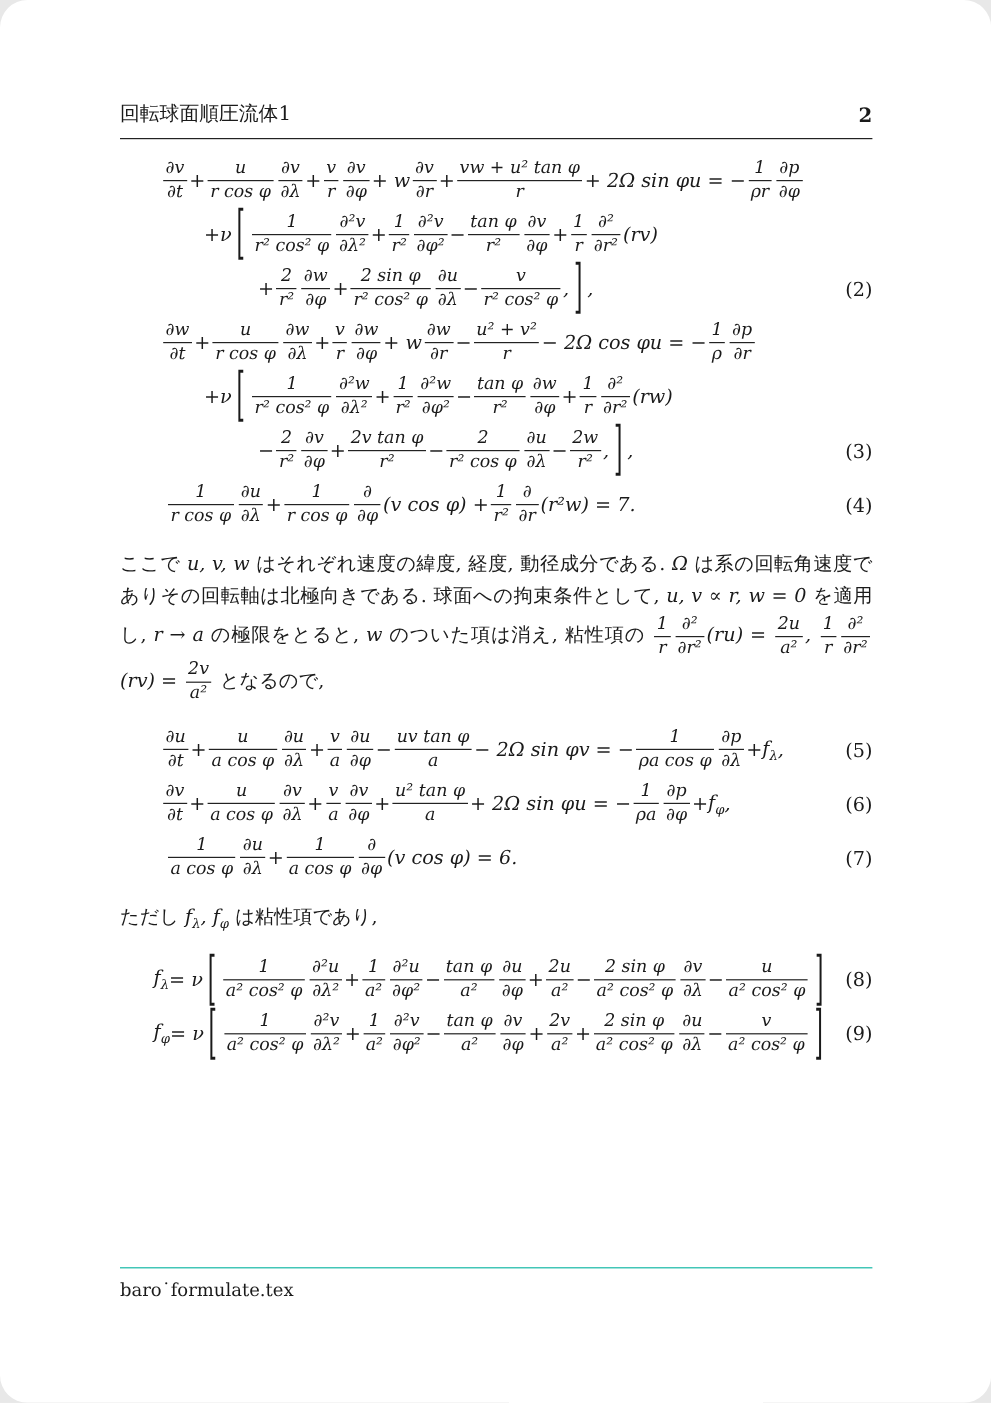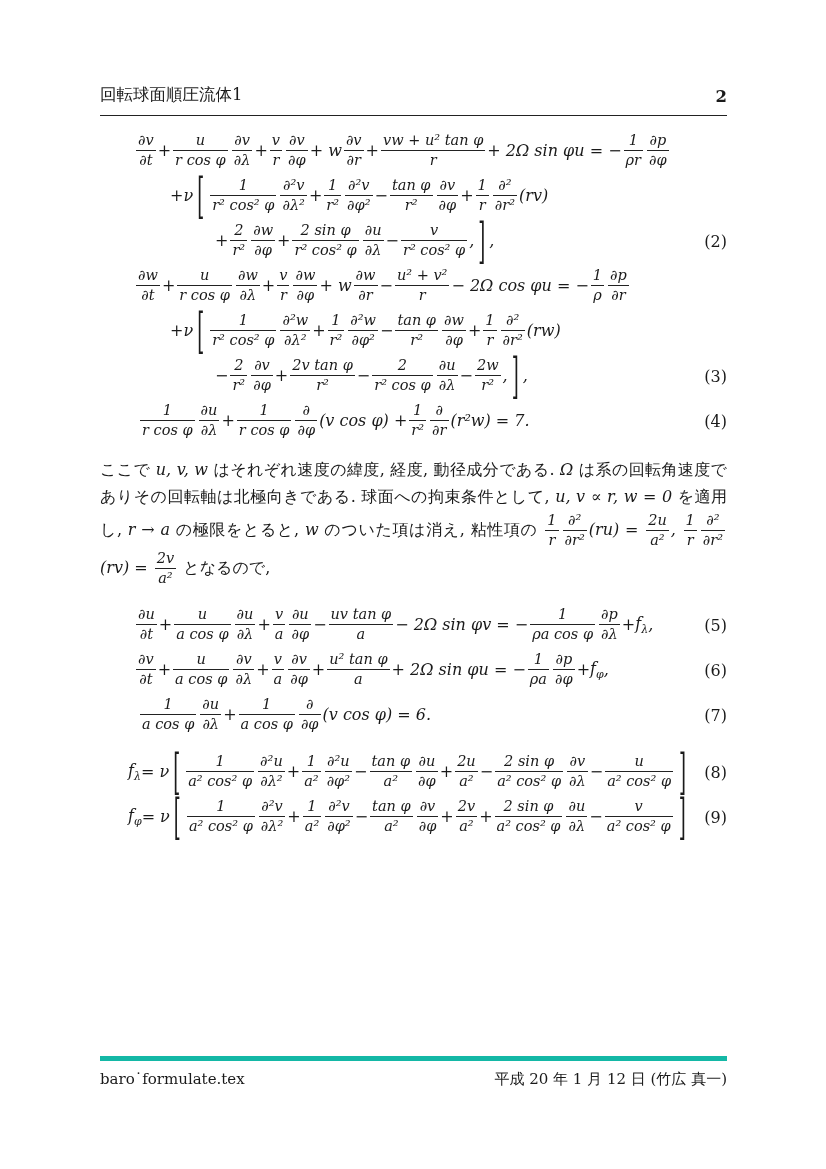--- a/index.html
+++ b/index.html
@@ -6,20 +6,21 @@
   html, body { margin: 0; padding: 0; background: #e8e8e8; }
   .page {
     position: relative;
     width: 826px;
     height: 1169px;
     margin: 0 auto;
     background: #ffffff;
     font-family: "DejaVu Serif", "Liberation Serif", serif;
     color: #1a1a1a;
     overflow: hidden;
+    border-radius: 23px;
   }
   .content {
     position: absolute;
     left: 100px;
     top: 84px;
     width: 627px;
   }
   .header {
     display: flex;
     align-items: flex-end;
@@ -77,24 +78,23 @@
     font-size: 16px;
     line-height: 1.68;
     text-align: justify;
     margin: 14px 0;
   }
   .footer {
     position: absolute;
     left: 100px;
     top: 1056px;
     width: 627px;
-    border-top: 5px solid #14b8a6;
+    border-top: 1px solid #14b8a6;
     padding-top: 9px;
     display: flex;
-    justify-content: space-between;
     font-size: 15px;
   }
 </style>
 </head>
 <body>
 
 <div class="page">
 
   <div class="content">
 
@@ -466,20 +466,21 @@
               <span class="fden">a cos φ</span>
             </span>
             <span class="frac">
               <span class="fnum">∂</span>
               <span class="fden">∂φ</span>
             </span>
             <span class="mtext">(v cos φ) = 6.</span>
             <span class="eqnum">(7)</span>
           </div>
         </div>
+        <div class="para"><span class="jtext">ただし </span><span class="mtext">f<sub class="msub">λ</sub></span><span class="mtext">, </span><span class="mtext">f<sub class="msub">φ</sub></span><span class="jtext"> は粘性項であり,</span></div>
         <div class="eqblock">
           <div class="eqline" style="padding-left: 28px;">
             <span class="mtext">f<sub class="msub">λ</sub></span>
             <span class="mtext"> = ν </span>
             <span class="bigbracket">[</span>
             <span class="frac">
               <span class="fnum">1</span>
               <span class="fden">a² cos² φ</span>
             </span>
             <span class="frac">
@@ -578,16 +579,15 @@
             <span class="bigbracket">]</span>
             <span class="eqnum">(9)</span>
           </div>
         </div>
       </div>
 
   </div>
 
   <div class="footer">
     <span>baro˙formulate.tex</span>
-    <span>平成 20 年 1 月 12 日 (竹広 真一)</span>
   </div>
 
 </div>
 
 </body></html>

